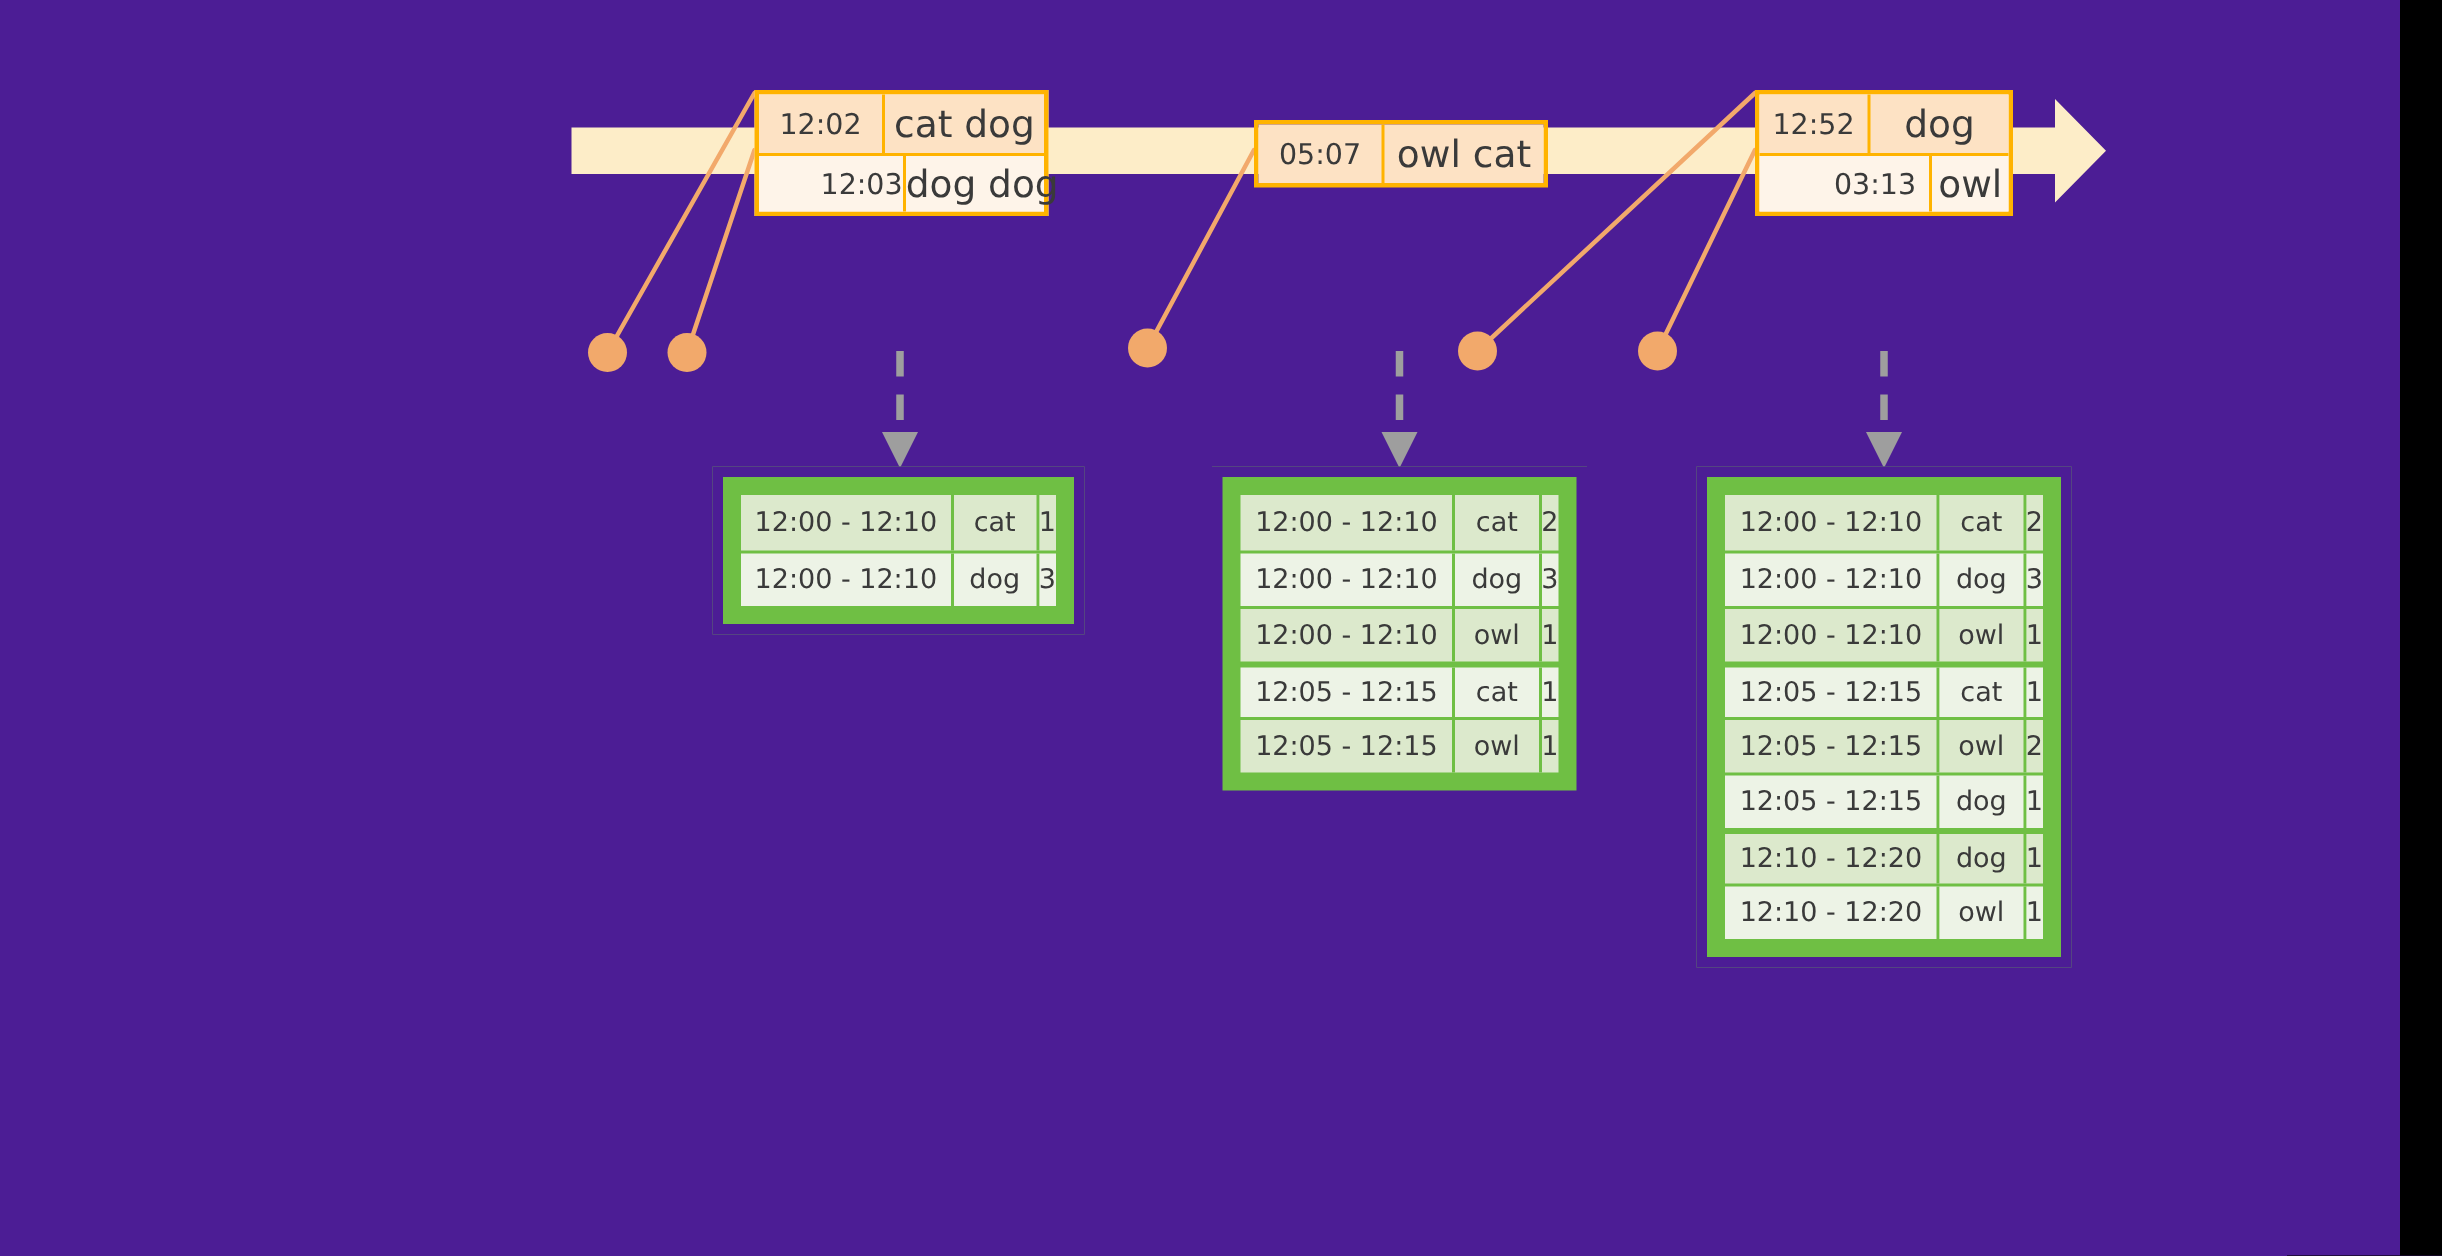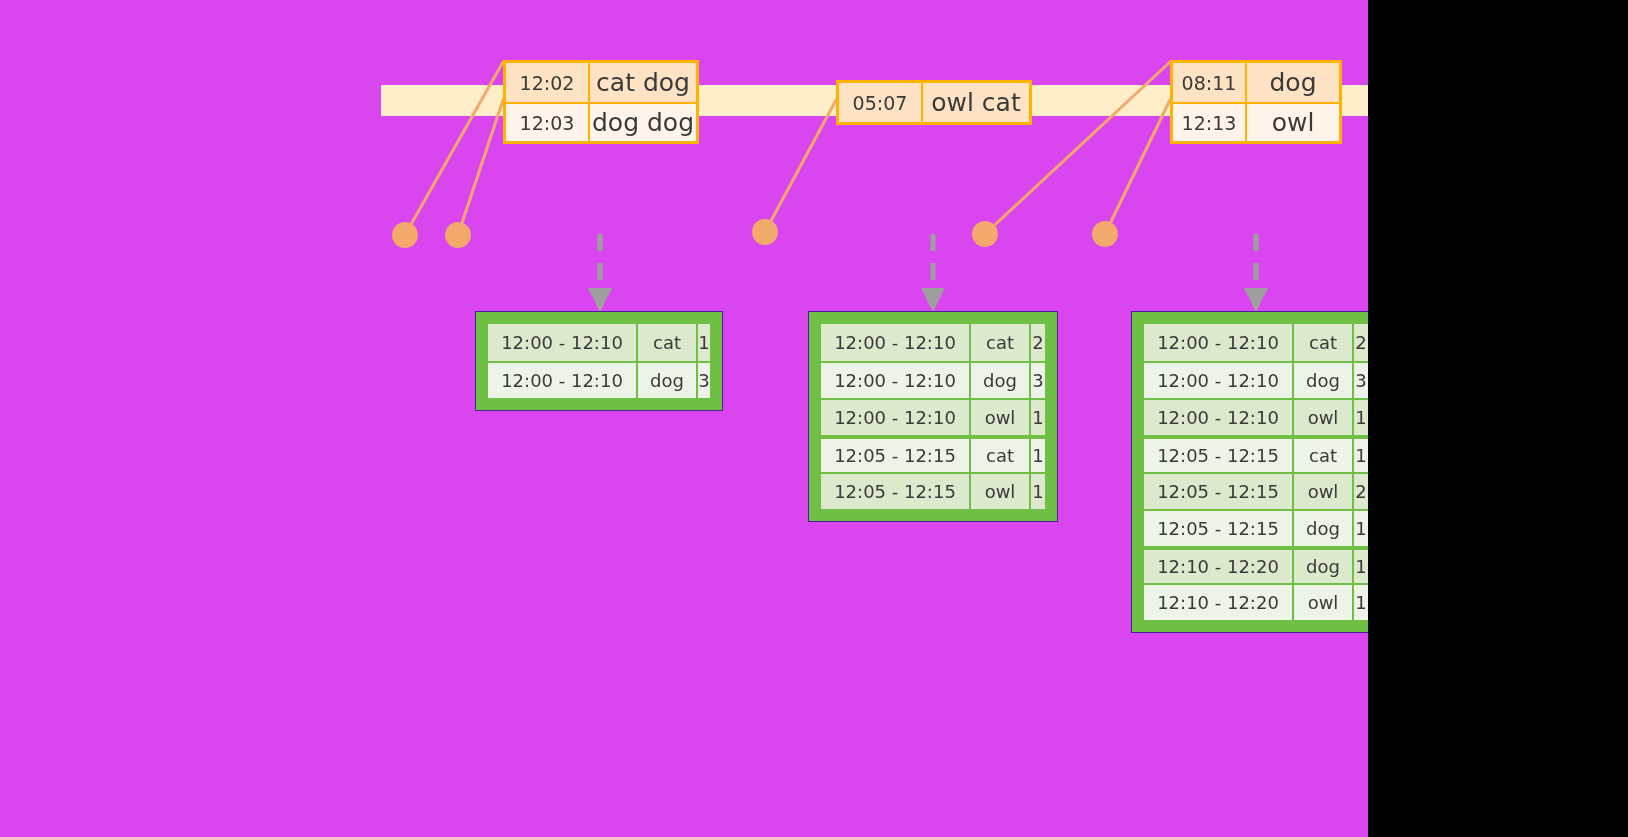--- a/index.html
+++ b/index.html
@@ -5,23 +5,23 @@
   html, body {
     margin: 0;
     padding: 0;
     background: #000000;
   }
   body {
     font-family: "DejaVu Sans", sans-serif;
   }
   #canvas {
     position: relative;
-    width: 1368px;
+    width: 1600px;
     height: 837px;
-    background: #d946ef;
+    background: #4c1d95;
     overflow: hidden;
   }
   
   #timeline-svg {
     position: absolute;
     left: 0; top: 0;
     width: 1628px; height: 837px;
     pointer-events: none;
   }
   
@@ -33,21 +33,21 @@
   }
   .event-row {
     display: flex;
     height: 39px;
     box-sizing: border-box;
   }
   .event-row + .event-row {
     border-top: 2px solid #FFB300;
   }
   .event-row.shade { background: #FDE2C4; }
-  .event-row.plain { background: #FEF4E9; }
+  .event-row.plain { background: #FEF4E9; padding-left: 41px; }
   .event-time {
     box-sizing: border-box;
     border-right: 2px solid #FFB300;
     display: flex;
     align-items: center;
     justify-content: center;
     font-size: 19px;
     color: #3a3a3a;
     white-space: nowrap;
   }
@@ -58,21 +58,21 @@
     justify-content: center;
     font-size: 25px;
     color: #3a3a3a;
     white-space: nowrap;
     flex: 1;
   }
 
   
   .result-table {
     position: absolute;
-    border: 1px solid #4c1d95;
+    border: 7px solid #4c1d95;
     box-sizing: border-box;
     background: #6FBF44;
     padding: 12px;
   }
   .rt-row {
     display: flex;
     height: 37px;
     box-sizing: border-box;
   }
   .rt-row.sep-top {
@@ -151,25 +151,25 @@
 
   <div class="event-box" style="left:836px; top:80px; width:196px;">
     <div class="event-row shade">
       <span class="event-time" style="width:84px;">05:07</span>
       <span class="event-words">owl cat</span>
     </div>
   </div>
 
   <div class="event-box" style="left:1170px; top:60px; width:172px;">
     <div class="event-row shade">
-      <span class="event-time" style="width:74px;">08:11</span>
+      <span class="event-time" style="width:74px;">12:52</span>
       <span class="event-words">dog</span>
     </div>
     <div class="event-row plain">
-      <span class="event-time" style="width:74px;">12:13</span>
+      <span class="event-time" style="width:74px;">03:13</span>
       <span class="event-words">owl</span>
     </div>
   </div>
 
   <div class="result-table" id="result-table-1" style="left:475px; top:311px; width:248px;">
       <div class="rt-row shade">
         <span class="rt-cell c-window" style="width: 150px;">12:00 - 12:10</span>
         <span class="rt-cell c-word" style="width: 60px;">cat</span>
         <span class="rt-cell c-count" style="flex: 1 1 0%;">1</span>
       </div>

